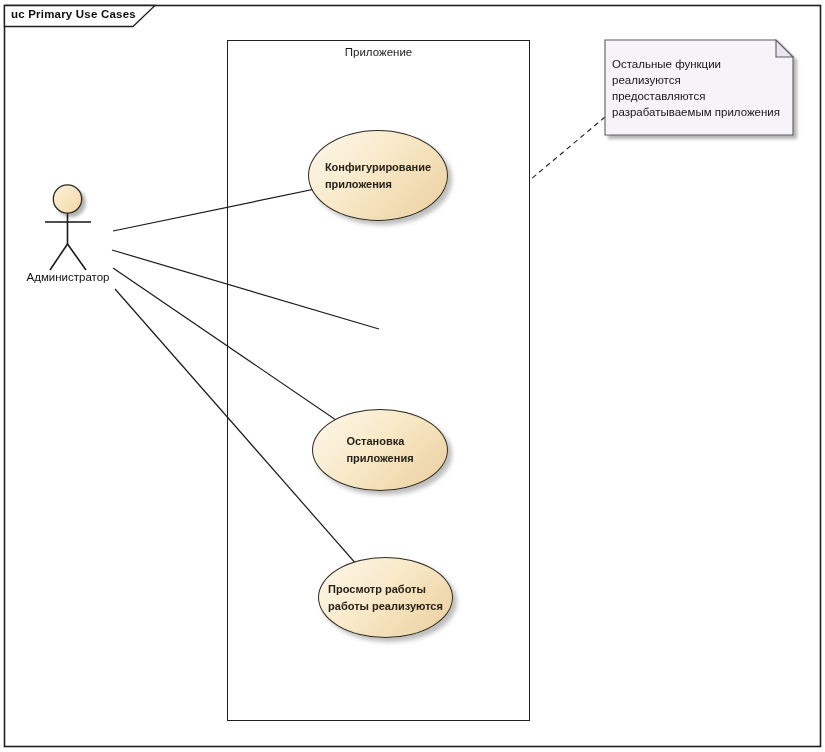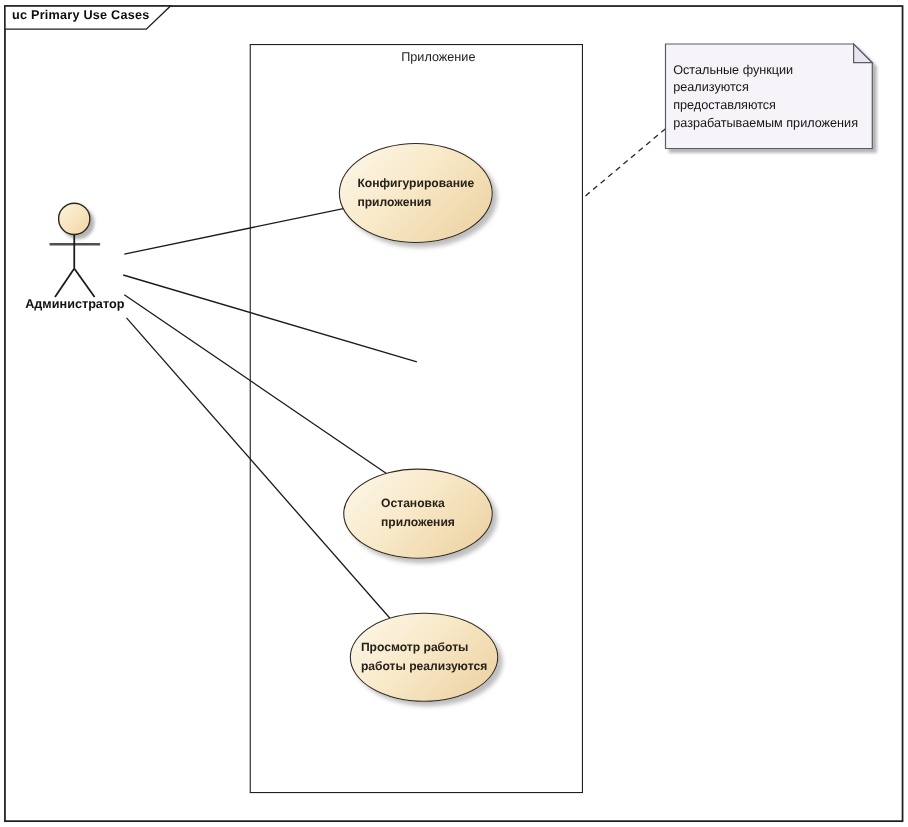--- a/index.html
+++ b/index.html
@@ -19,21 +19,20 @@
     background:#ffffff;
     box-sizing:border-box;
     z-index:1;
   }
   .boundary-label{
     position:absolute;
     left:227px;top:46px;width:303px;
     text-align:center;
     font-size:11.5px;color:#1c1c1c;
     z-index:4;
-    padding-left:20px;
   }
   .frame-title{
     position:absolute;
     left:11px;top:8px;
     font-size:11.5px;font-weight:bold;color:#0d0d0d;
     letter-spacing:.2px;
     z-index:4;
   }
   .usecase{
     position:absolute;
@@ -45,27 +44,27 @@
     display:flex;align-items:center;justify-content:center;
     z-index:3;
   }
   .usecase .uc-text{
     text-align:left;
     font-size:11px;font-weight:bold;color:#27221a;
     line-height:17px;
   }
   .uc1{left:308px;top:130px;width:140px;height:91px;}
   .uc2{left:310px;top:287px;width:138px;height:83px;}
-  .uc3{left:312px;top:426px;width:136px;height:82px;}
+  .uc3{left:312px;top:409px;width:136px;height:82px;}
   .uc4{left:318px;top:557px;width:135px;height:81px;}
   .actor-label{
     position:absolute;
     left:13px;top:271px;width:110px;
     text-align:center;
-    font-size:11.5px;font-weight:bold;color:#111;
+    font-size:11.5px;font-weight:normal;color:#111;
     z-index:4;
   }
   .note-text{
     position:absolute;
     left:612px;top:56px;width:178px;
     font-size:11.5px;color:#161616;
     line-height:16px;
     z-index:4;
   }
 </style>

